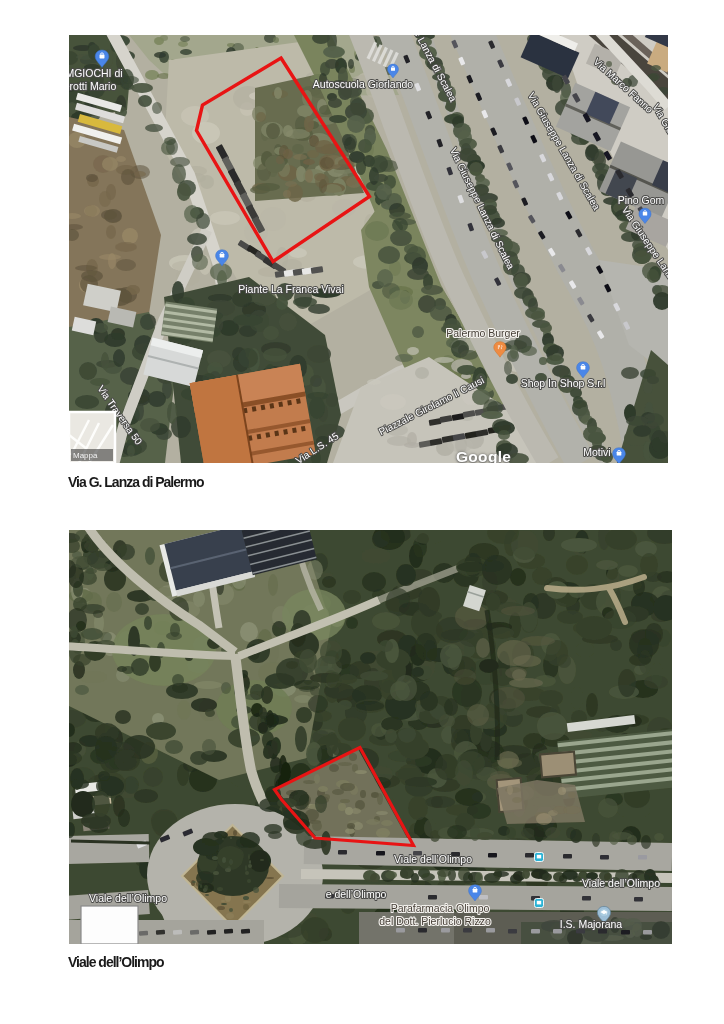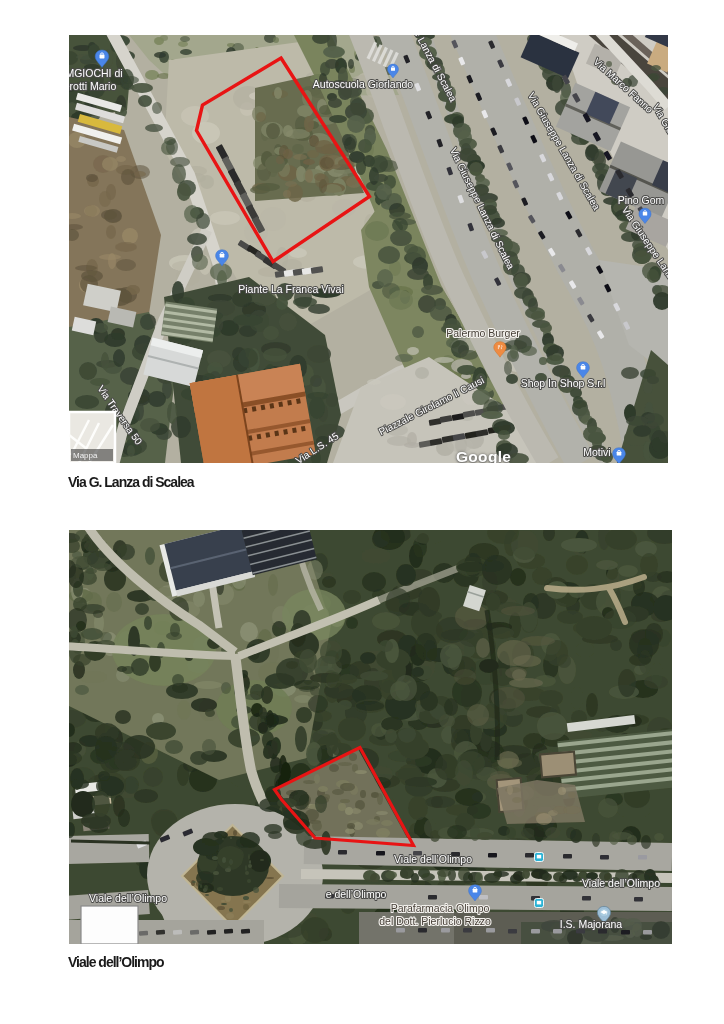--- a/index.html
+++ b/index.html
@@ -1065,21 +1065,21 @@
 
 <g>
         <rect x="0" y="377" width="46" height="51" fill="#eae8e2" stroke="#fff" stroke-width="2.5"></rect>
         <path d="M2,420 L20,385 M10,428 L30,388 M20,428 L44,390 M0,400 L18,414" stroke="#fdfdfb" stroke-width="2.4" fill="none"></path>
         <rect x="2" y="414" width="42" height="12" fill="rgba(60,60,60,0.6)"></rect>
         <text x="4" y="423" font-size="8" fill="#f2f2f2" style="font-family:'Liberation Sans',sans-serif">Mappa</text>
       </g>
 </svg>
 </div>
 
-<div class="cap" style="top:474px">Via G. Lanza di Scalea</div>
+<div class="cap" style="top:474px">Via G. Lanza di Palermo</div>
 
 <div class="map" style="left:69px;top:530px;width:603px;height:414px">
 <svg width="603" height="414" viewBox="0 0 603 414" xmlns="http://www.w3.org/2000/svg" style="display:block">
 <defs>
         <filter id="soft2" x="-2%" y="-2%" width="104%" height="104%">
           <feGaussianBlur stdDeviation="0.55"></feGaussianBlur>
         </filter>
       </defs>
 <g filter="url(#soft2)">
 

